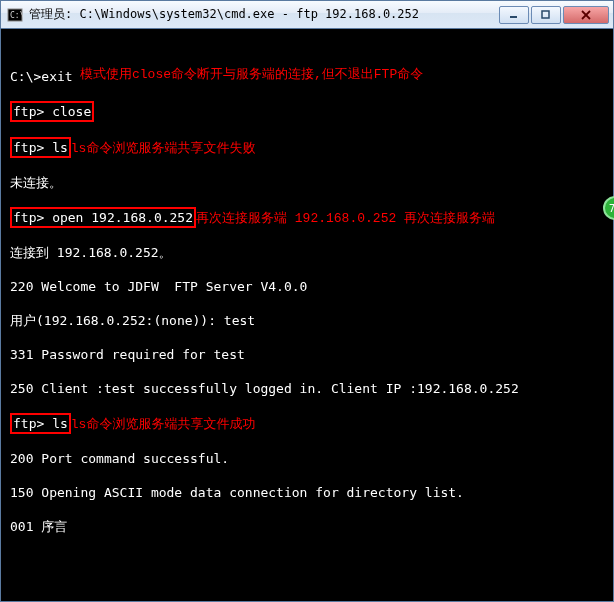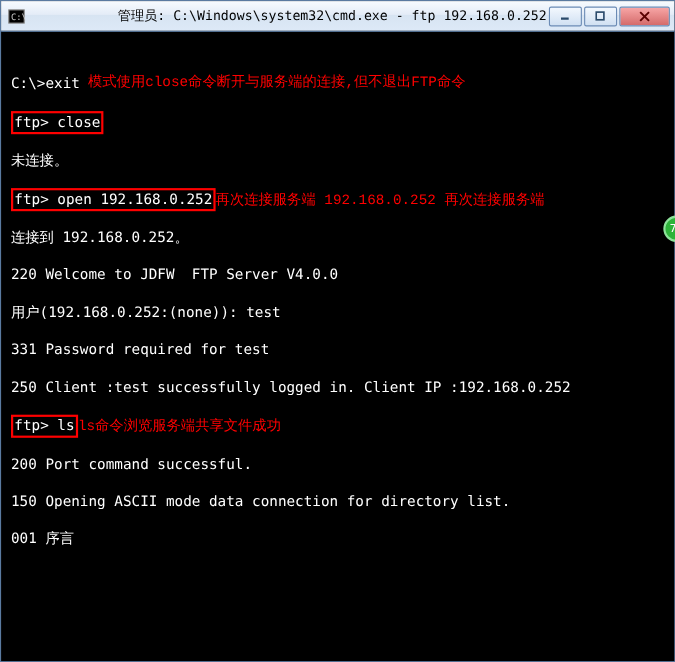--- a/index.html
+++ b/index.html
@@ -33,21 +33,20 @@
     display: inline-flex;
     align-items: center;
     justify-content: center;
   }
   .title-text {
     flex: 1;
     font-size: 12px;
     color: #000;
     white-space: nowrap;
     overflow: hidden;
-    text-align: right;
   }
   .win-controls { display: flex; gap: 0; }
   .win-btn {
     width: 30px; height: 18px;
     border: 1px solid #6b8bb5;
     border-radius: 2px;
     margin-left: 2px;
     background: linear-gradient(to bottom, #f3f8fe, #d0e0f2);
     display: flex; align-items: center; justify-content: center;
     font-size: 10px;
@@ -131,20 +130,21 @@
             <line x1="10" y1="1" x2="2" y2="9" stroke="#5a0000" stroke-width="1.8"></line>
           </svg>
       </div>
     </div>
   </div>
 
   <div class="terminal">
 <div class="line"></div>
 <div class="line"><span>C:\&gt;exit</span><span class="anno anno-pos" style="left:70px;top:-2px;">模式使用close命令断开与服务端的连接,但不退出FTP命令</span></div>
 <div class="line"><span class="redbox"><span>ftp&gt; close</span></span></div>
+<div class="line"><span class="redbox"><span>ftp&gt; ls</span></span><span class="anno">ls命令浏览服务端共享文件失败</span></div>
 <div class="line">未连接。</div>
 <div class="line"><span class="redbox"><span>ftp&gt; open 192.168.0.252</span></span><span class="anno">再次连接服务端 192.168.0.252 再次连接服务端</span></div>
 <div class="line">连接到 192.168.0.252。</div>
 <div class="line">220 Welcome to JDFW  FTP Server V4.0.0</div>
 <div class="line">用户(192.168.0.252:(none)): test</div>
 <div class="line">331 Password required for test</div>
 <div class="line">250 Client :test successfully logged in. Client IP :192.168.0.252</div>
 <div class="line"><span class="redbox"><span>ftp&gt; ls</span></span><span class="anno">ls命令浏览服务端共享文件成功</span></div>
 <div class="line">200 Port command successful.</div>
 <div class="line">150 Opening ASCII mode data connection for directory list.</div>

